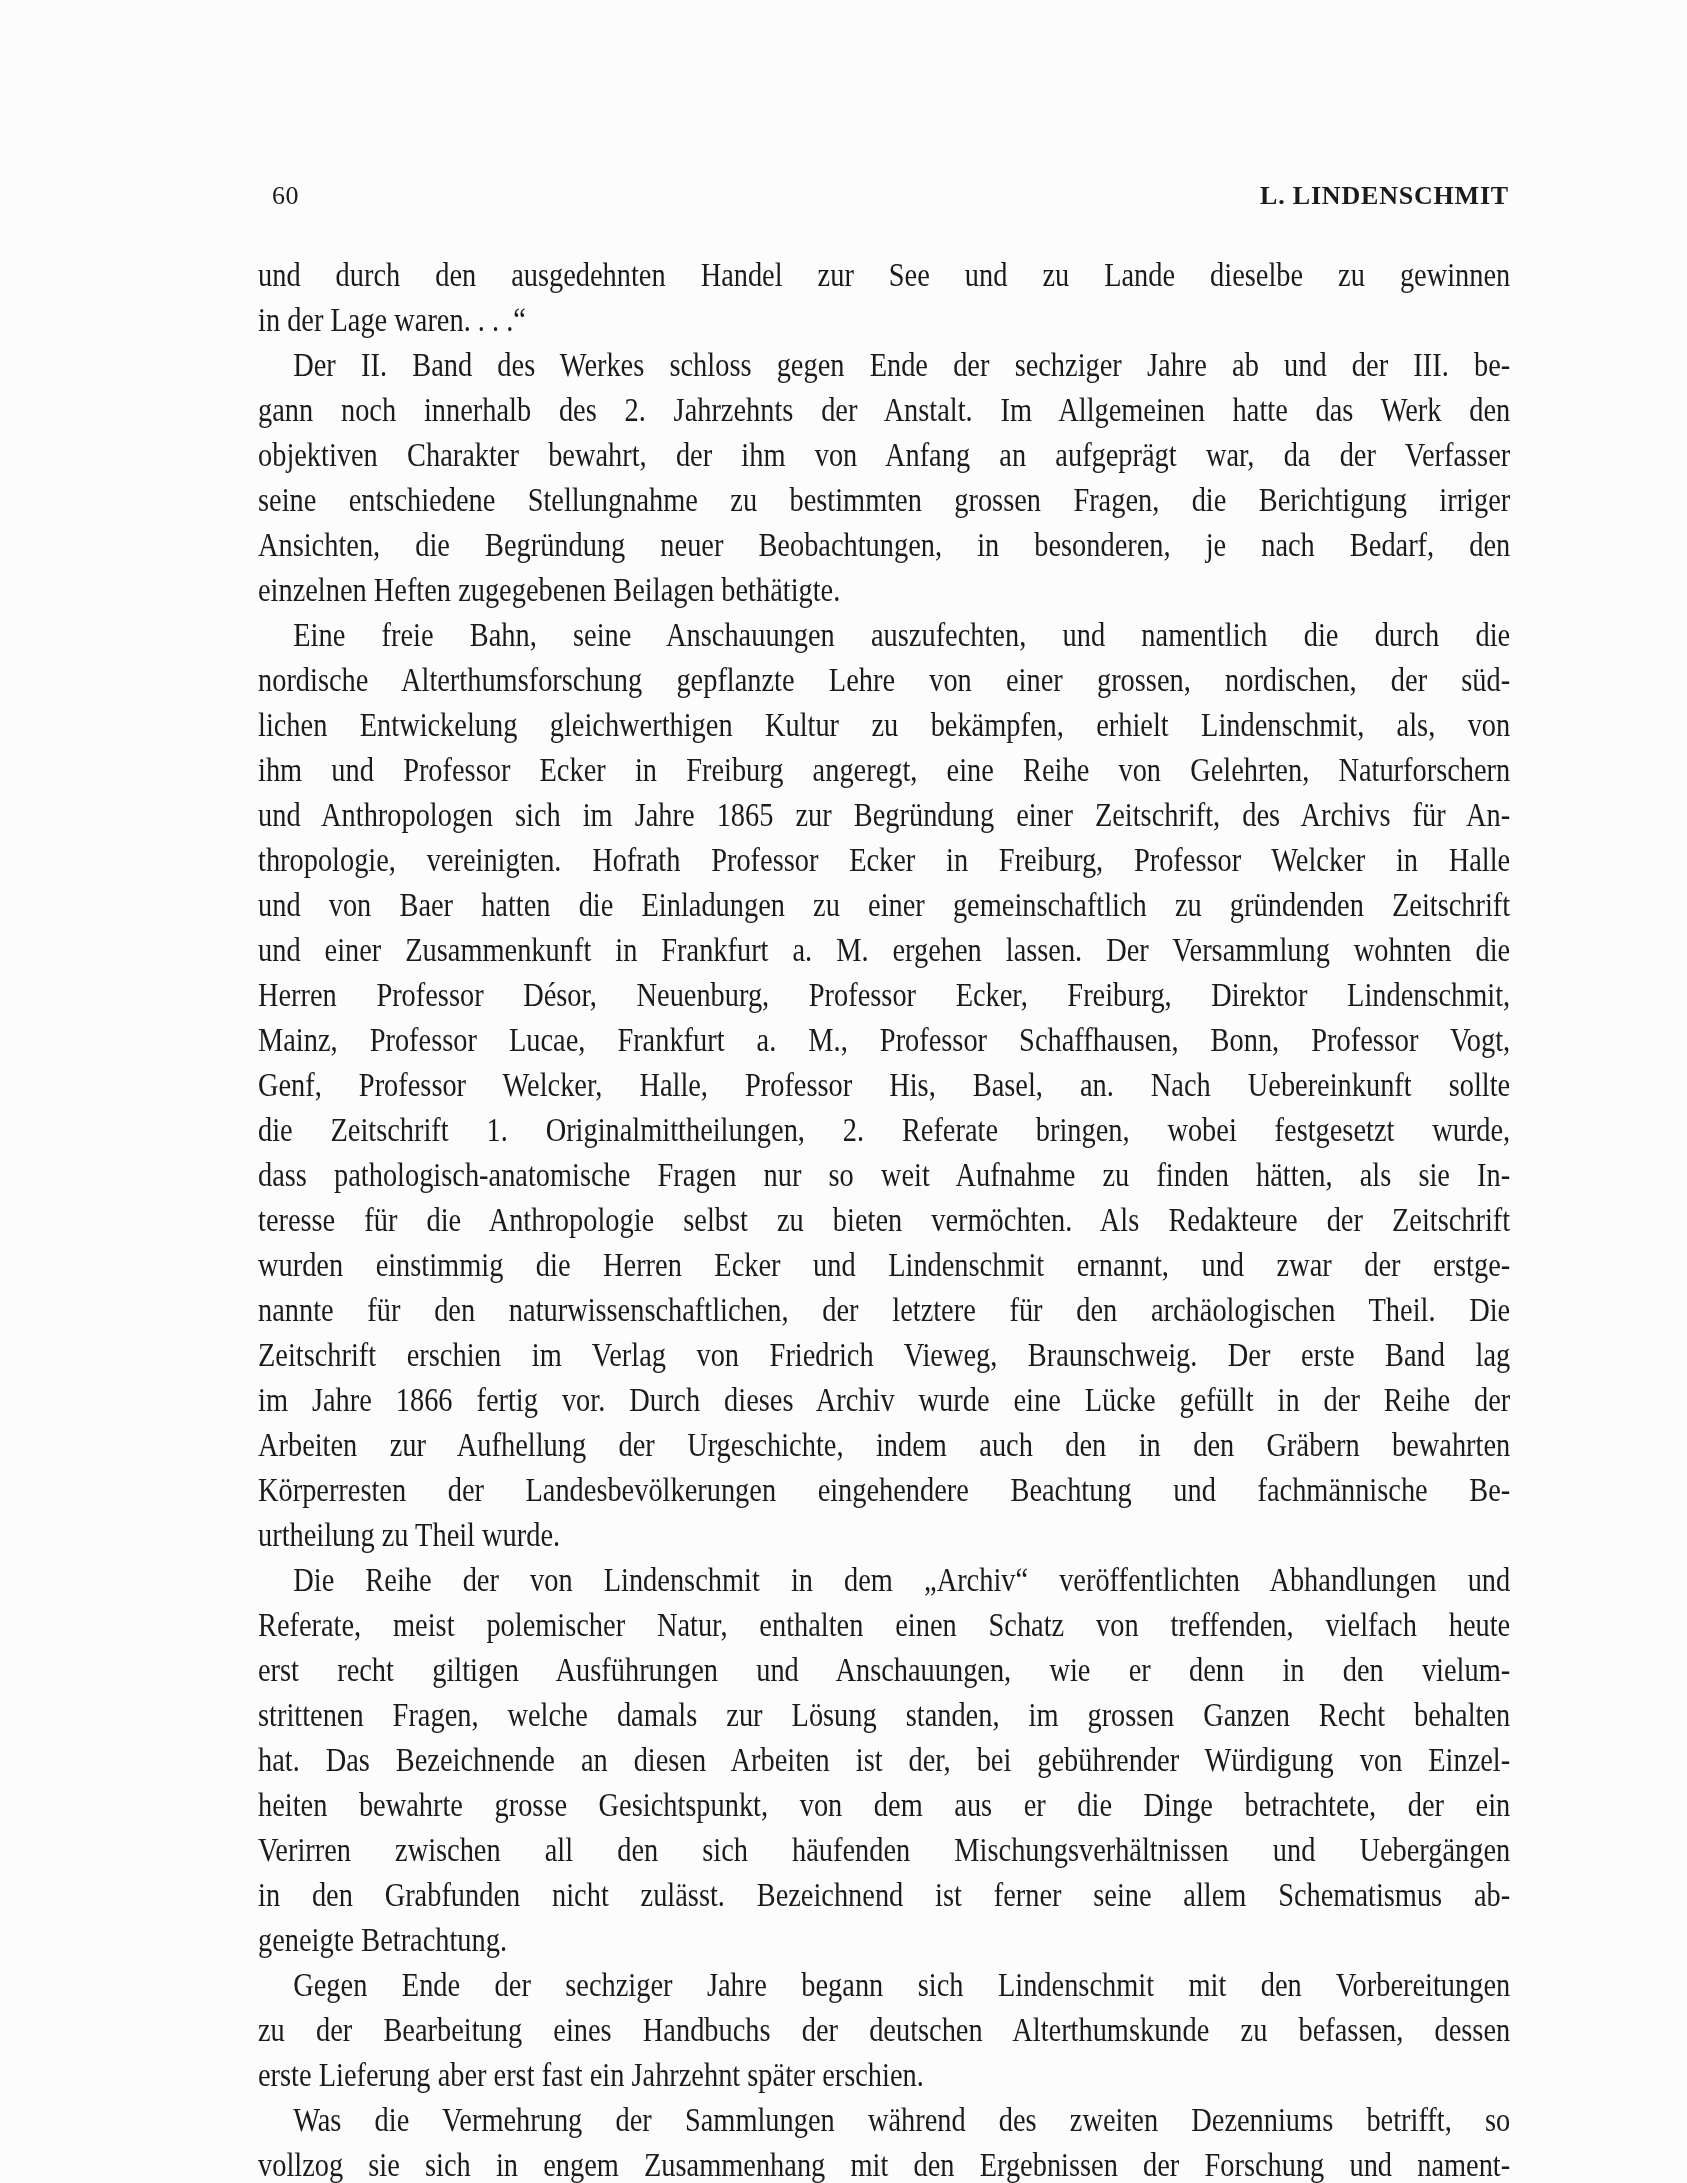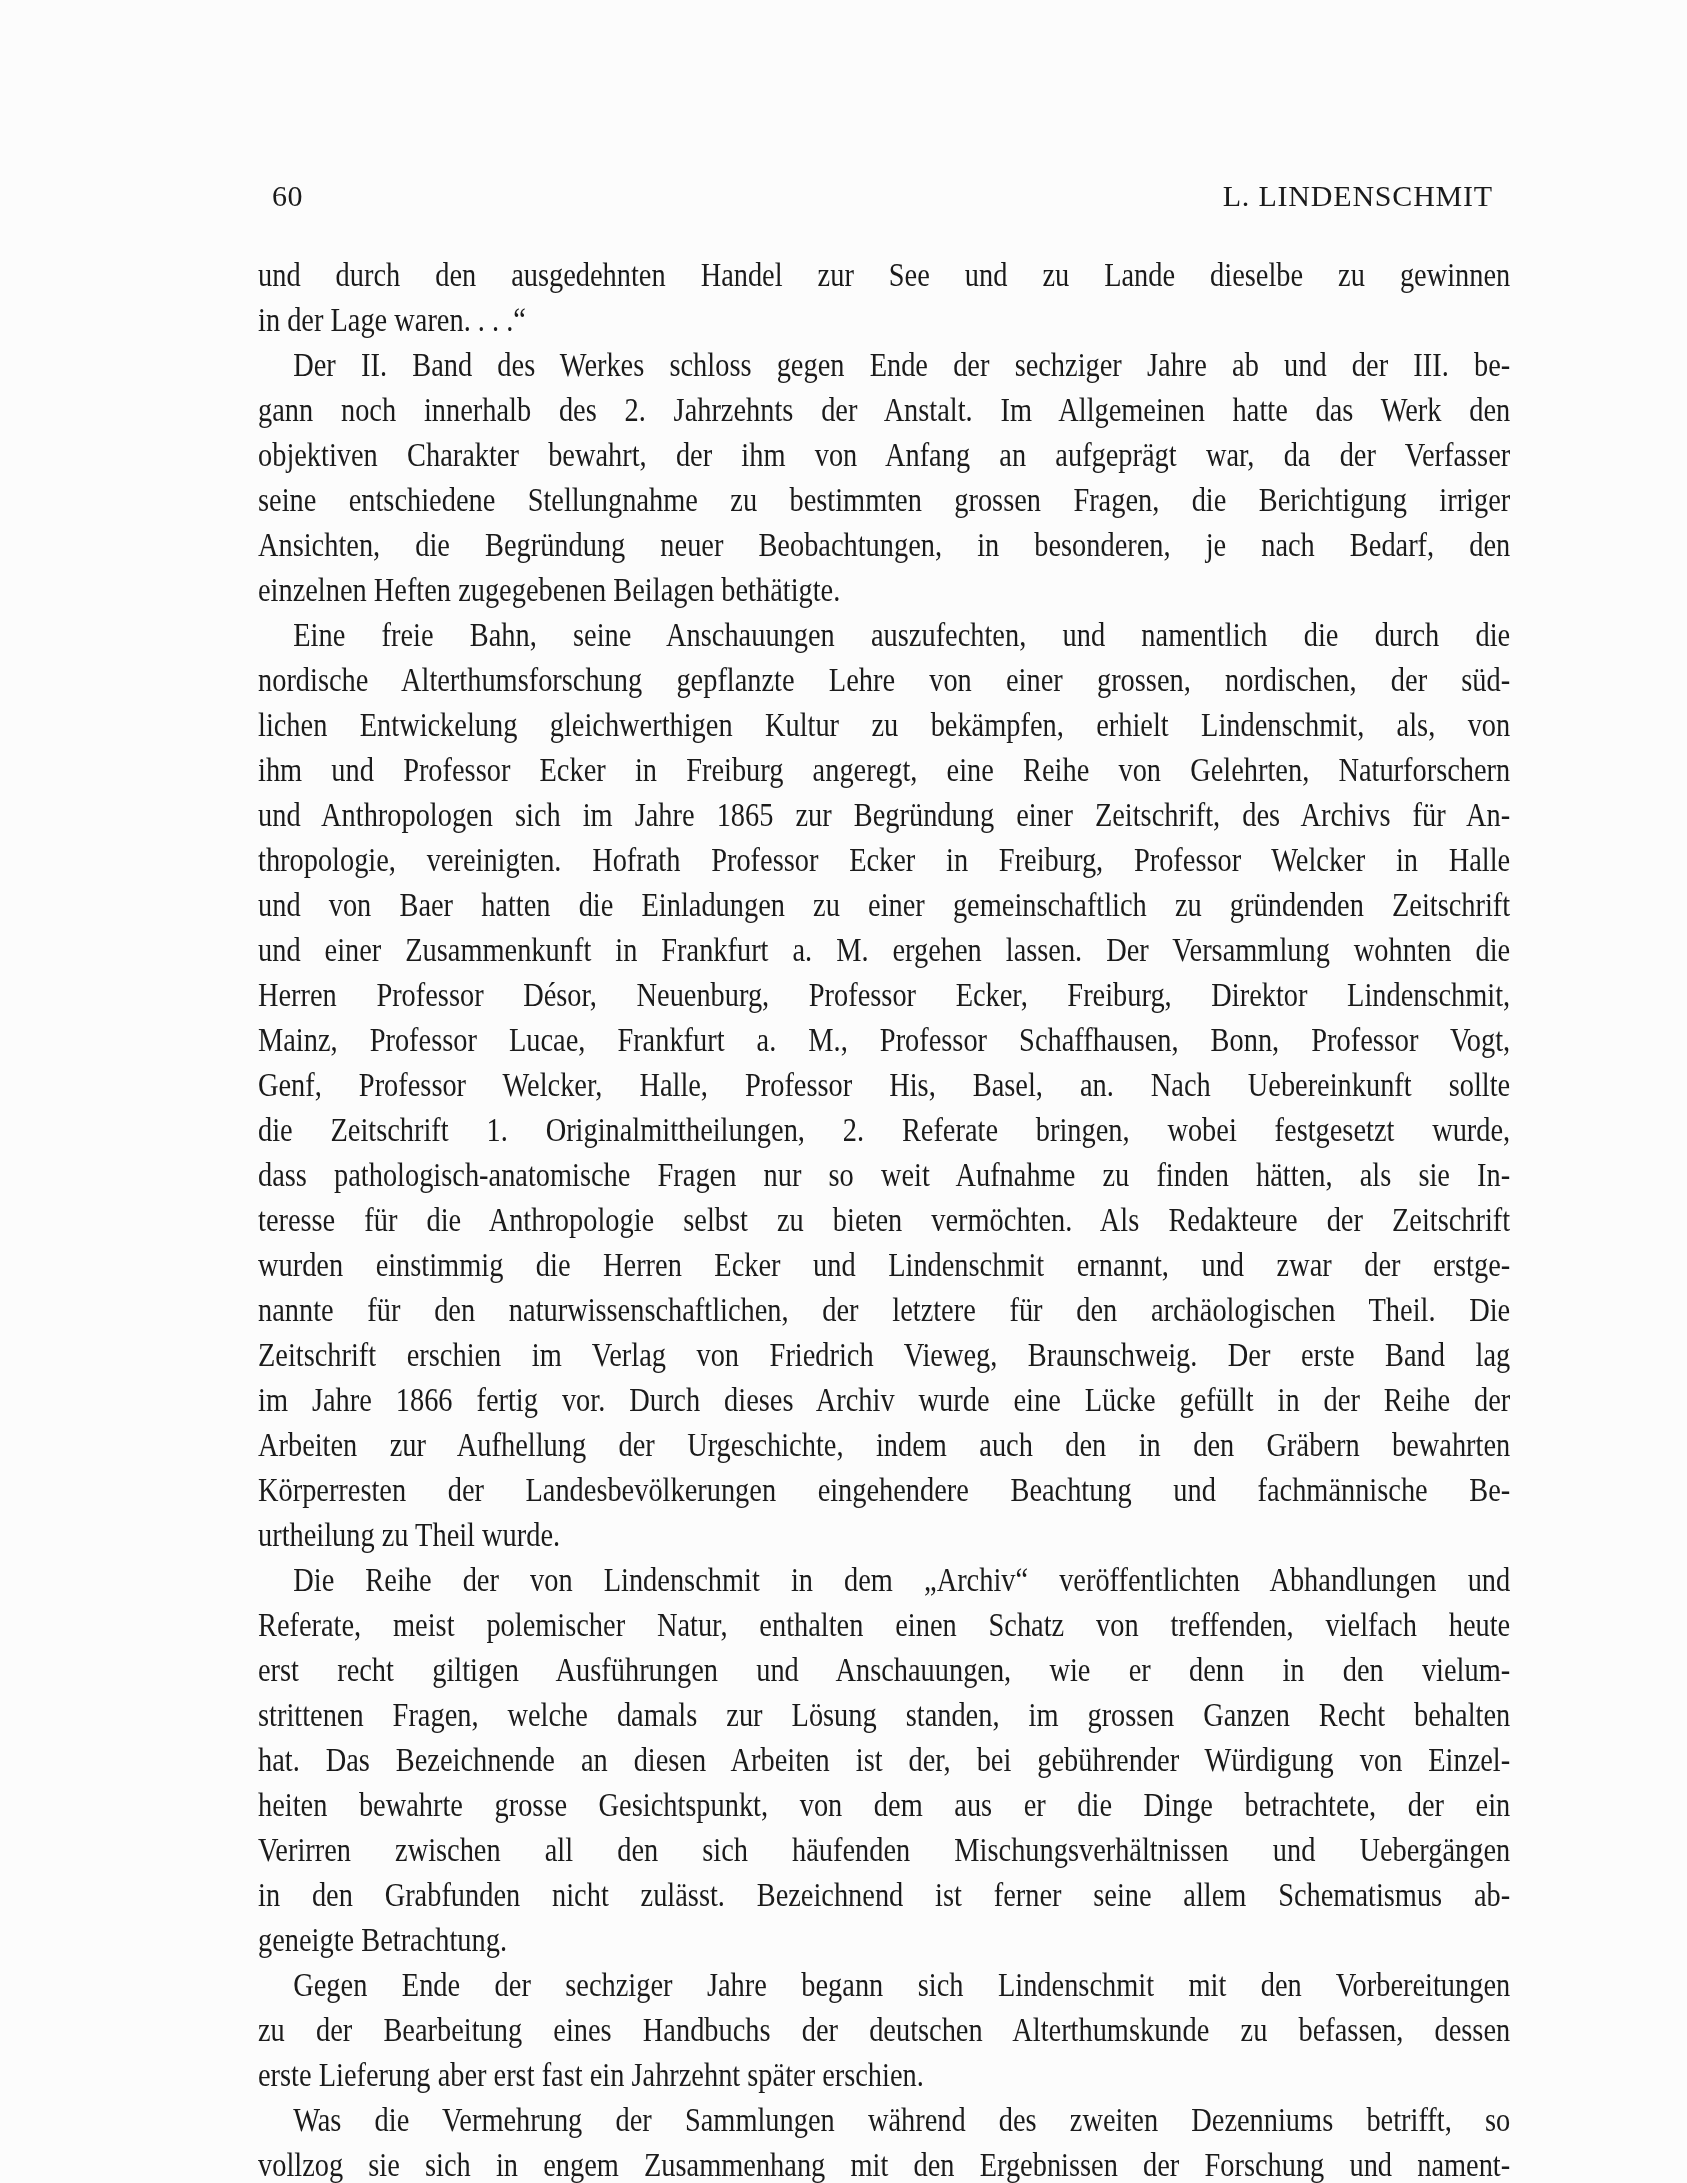--- a/index.html
+++ b/index.html
@@ -21,34 +21,35 @@
       left: 0; top: 0;
       width: 1688px;
       height: 2183px;
     }
     .running-head {
       position: absolute;
       top: 179px;
       left: 272px;
       width: 1237px;
       height: 34px;
-      font-size: 30px;
+      font-size: 26px;
       line-height: 34px;
       letter-spacing: 0.4px;
     }
     .page-number {
       position: absolute;
       left: 0;
       top: 0;
     }
     .running-title {
       position: absolute;
-      right: 16px;
+      right: 0;
       top: 0;
       letter-spacing: 0.8px;
+      font-weight: bold;
     }
     .body-text {
       position: absolute;
       left: 258px;
       top: 253px;
       width: 1252px;
     }
     .line {
       display: block;
       height: 45px;

